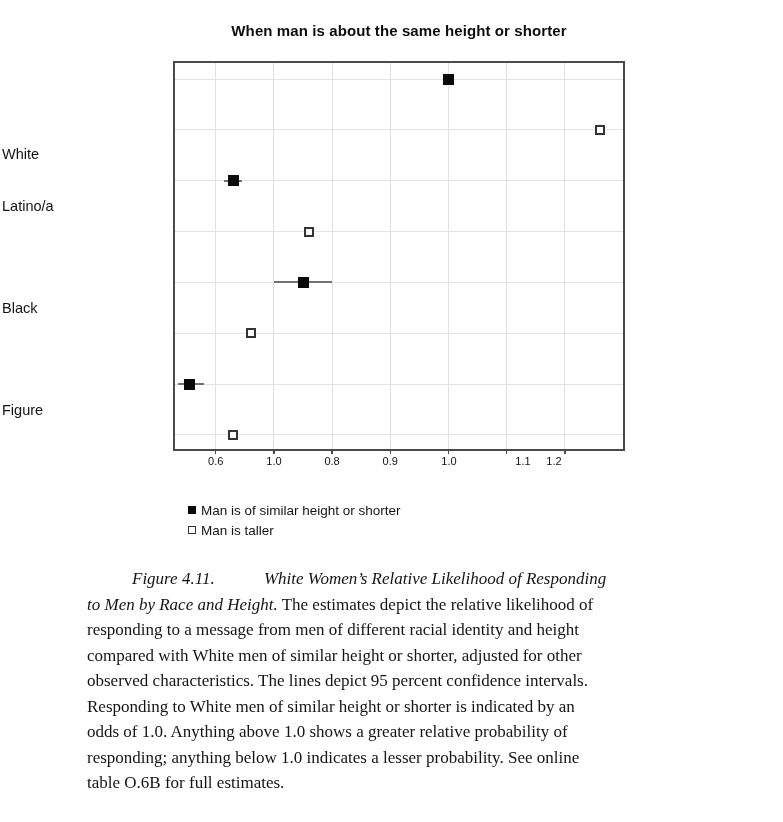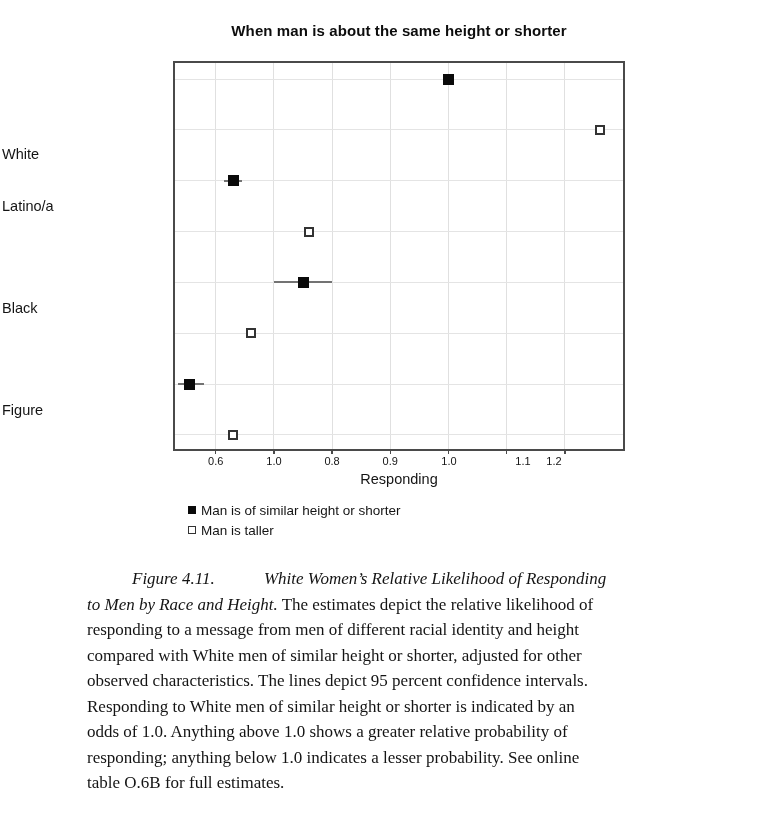--- a/index.html
+++ b/index.html
@@ -83,21 +83,20 @@
       <div class="tickmark" style="left: 214.523px;"></div>
       <div class="ticklab" style="left: 215.273px; text-align: right;">0.9</div>
       <div class="tickmark" style="left: 272.705px;"></div>
       <div class="ticklab" style="left: 274px;">1.0</div>
       <div class="tickmark" style="left: 330.886px;"></div>
       <div class="ticklab" style="left: 323px; margin-left: 25px;">1.1</div>
       <div class="tickmark" style="left: 389.068px;"></div>
       <div class="ticklab" style="left: 379px; text-align: center;">1.2</div>
     </div>
 
-  <div class="xlabel">Responding</div>
 
   <div class="legend" id="legend">
       <div class="legend-row">
         <div class="lg-filled"></div>
         <div class="legend-label">Man is of similar height or shorter</div>
       </div>
       <div class="legend-row">
         <div class="lg-open"></div>
         <div class="legend-label">Man is taller</div>
       </div>

